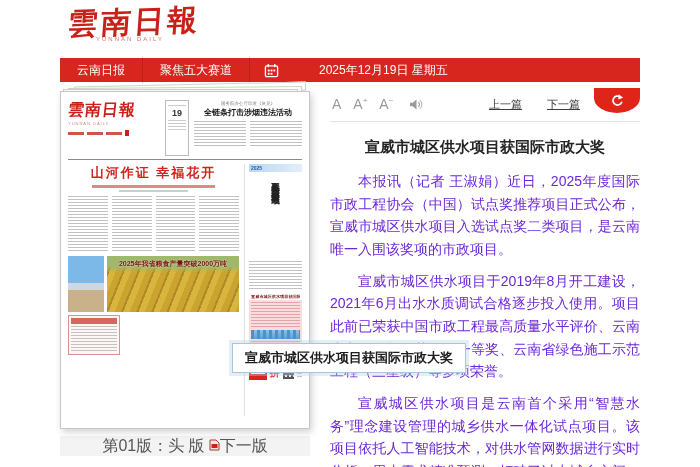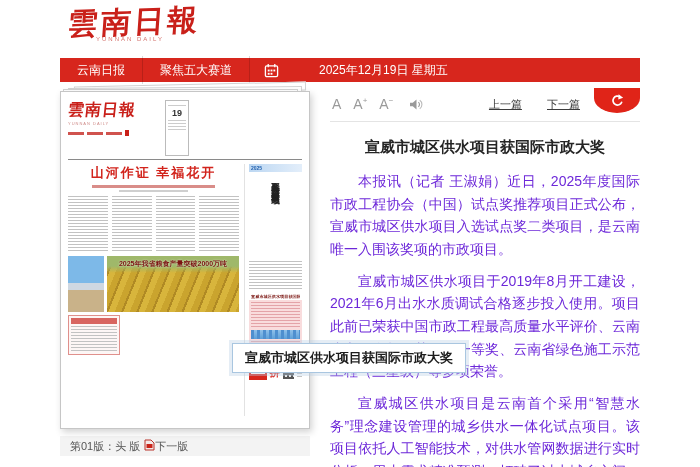--- a/index.html
+++ b/index.html
@@ -105,21 +105,21 @@
   .np-redbox i { display:block; height:2px; background:#fff; margin-bottom:2px; }
   .np-pin { color:#d7261d; font-weight:bold; font-size:10px; line-height:1; }
   .np-qr { width:13px; height:13px;
     background:
       repeating-linear-gradient(0deg,#555 0 2px,rgba(0,0,0,0) 2px 4px),
       repeating-linear-gradient(90deg,#555 0 2px,#e8e8e8 2px 4px); }
   .np-qr-txt { width:6px; height:12px; }
 
   
   .page-bar { margin-top:7px; height:20px; background:#f3f3f3; display:flex;
-    align-items:center; justify-content:flex-start; padding:0 10px; font-size:11px; color:#555; }
+    align-items:center; justify-content:center; padding:0 10px; font-size:16px; color:#555; }
   .page-bar .left { display:flex; align-items:center; gap:4px; }
 
   
   .right-col { flex:1; min-width:0; position:relative; }
   .art-toolbar { display:flex; align-items:center; color:#9a9a9a;
     border-bottom:1px solid #e4e4e4; padding:5px 2px 9px; }
   .font-btn { font-size:14px; margin-right:12px; cursor:pointer; }
   .font-btn sup { font-size:8px; }
   .speaker { margin-left:4px; cursor:pointer; display:flex; align-items:center; }
   .art-nav { margin-left:auto; margin-right:58px; font-size:11px; color:#3c3c3c; white-space:nowrap; }
@@ -188,20 +188,28 @@
               </div>
             </div>
             <div class="np-datebox">
               <i></i>
               <div class="day">19</div>
               <i></i>
                 <i></i>
                 <i></i>
                 <i></i>
             </div>
+            <div class="np-h-right">
+              <div class="np-kicker">国务院办公厅印发《意见》</div>
+              <div class="np-headline1">全链条打击涉烟违法活动</div>
+              <div class="np-h-cols">
+                <div class="stripes"></div>
+                  <div class="stripes"></div>
+              </div>
+            </div>
           </div>
           <div class="np-rule"></div>
 
           <div class="np-body">
             <div class="np-left">
               <div class="np-headline-main">山河作证 幸福花开</div>
               <div class="np-subhead"></div>
               <div class="np-subhead2"></div>
               <div class="np-cols row1">
                 <div class="stripes"></div>

